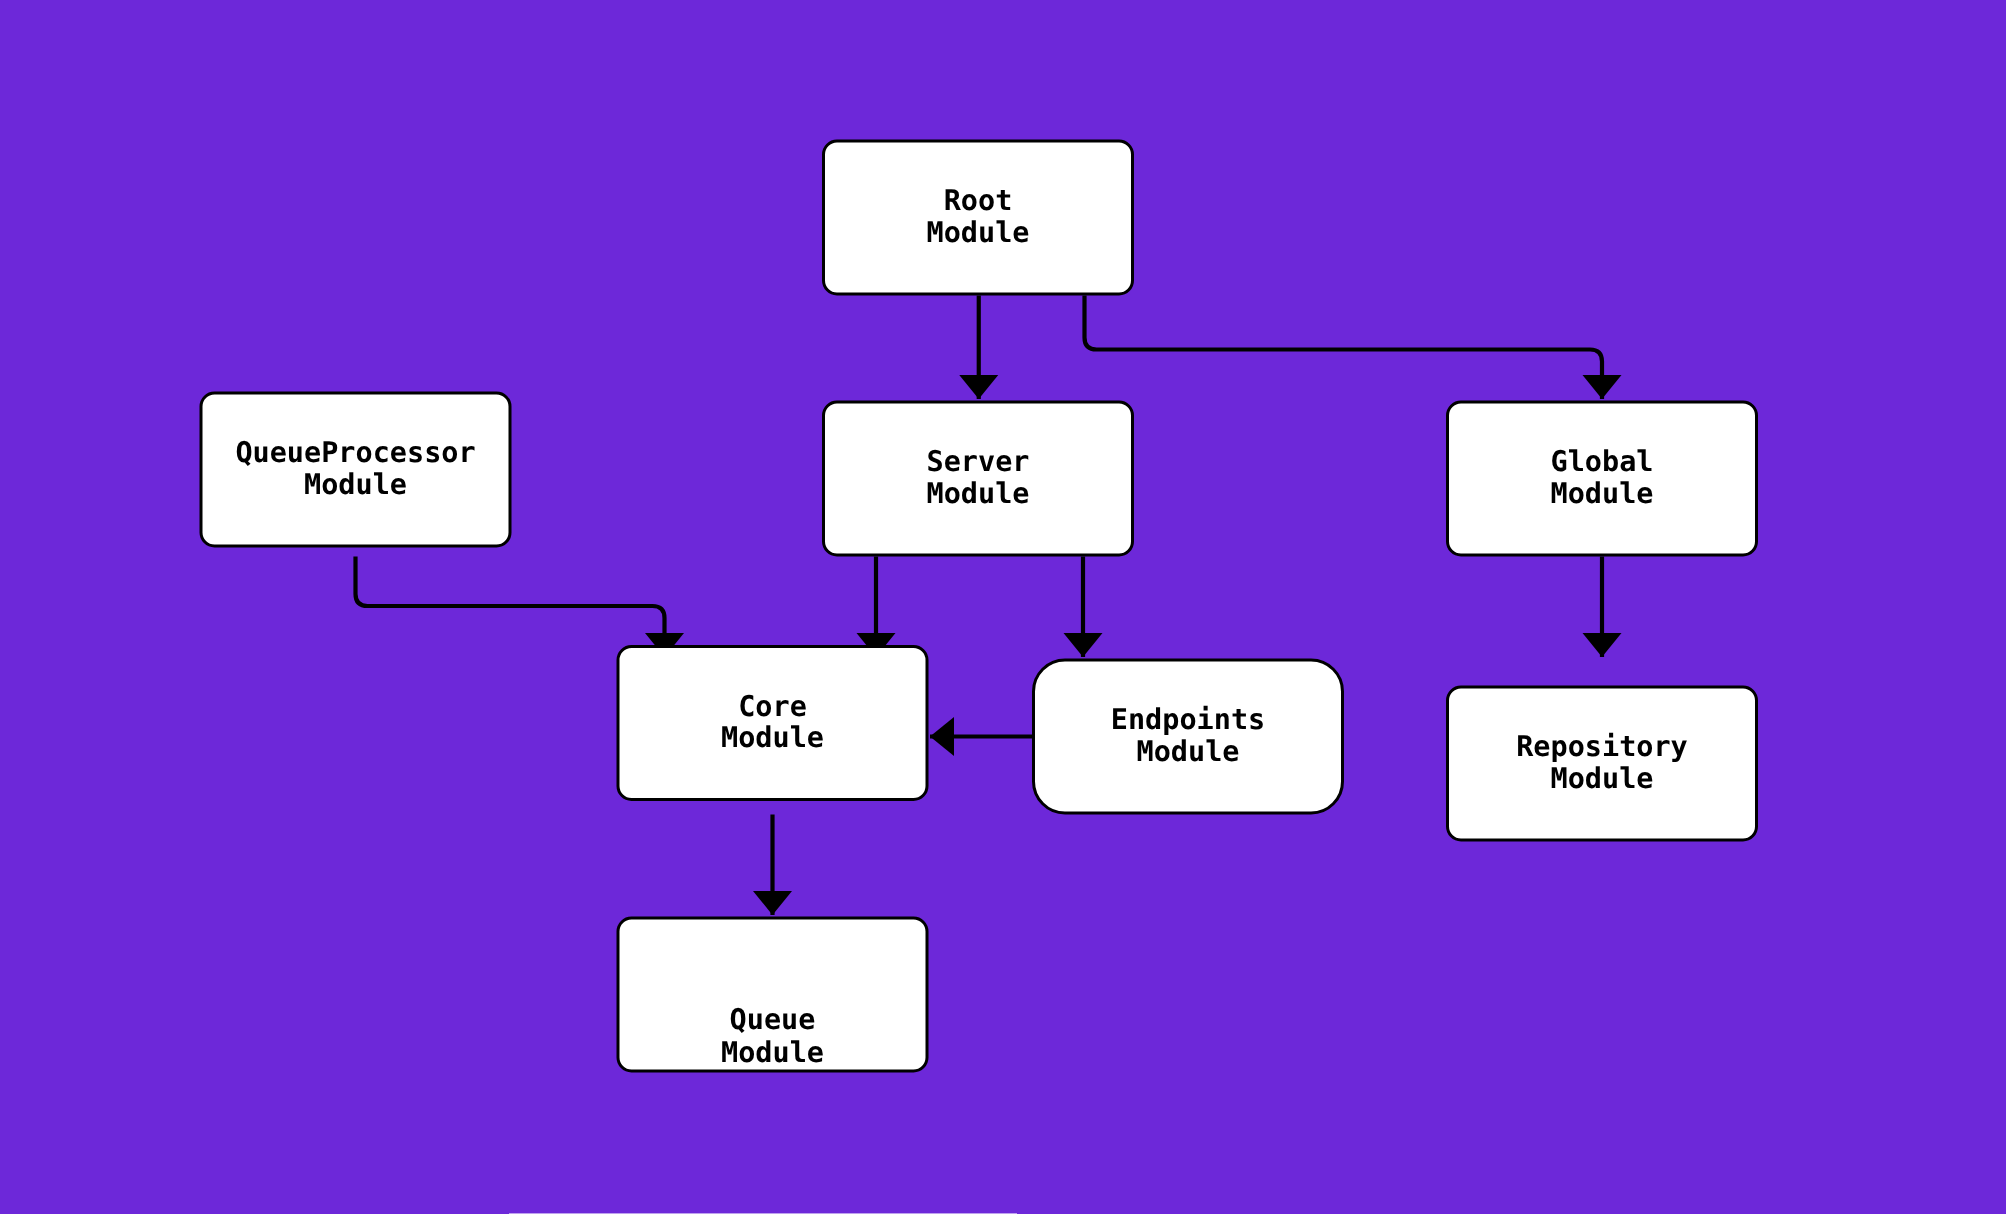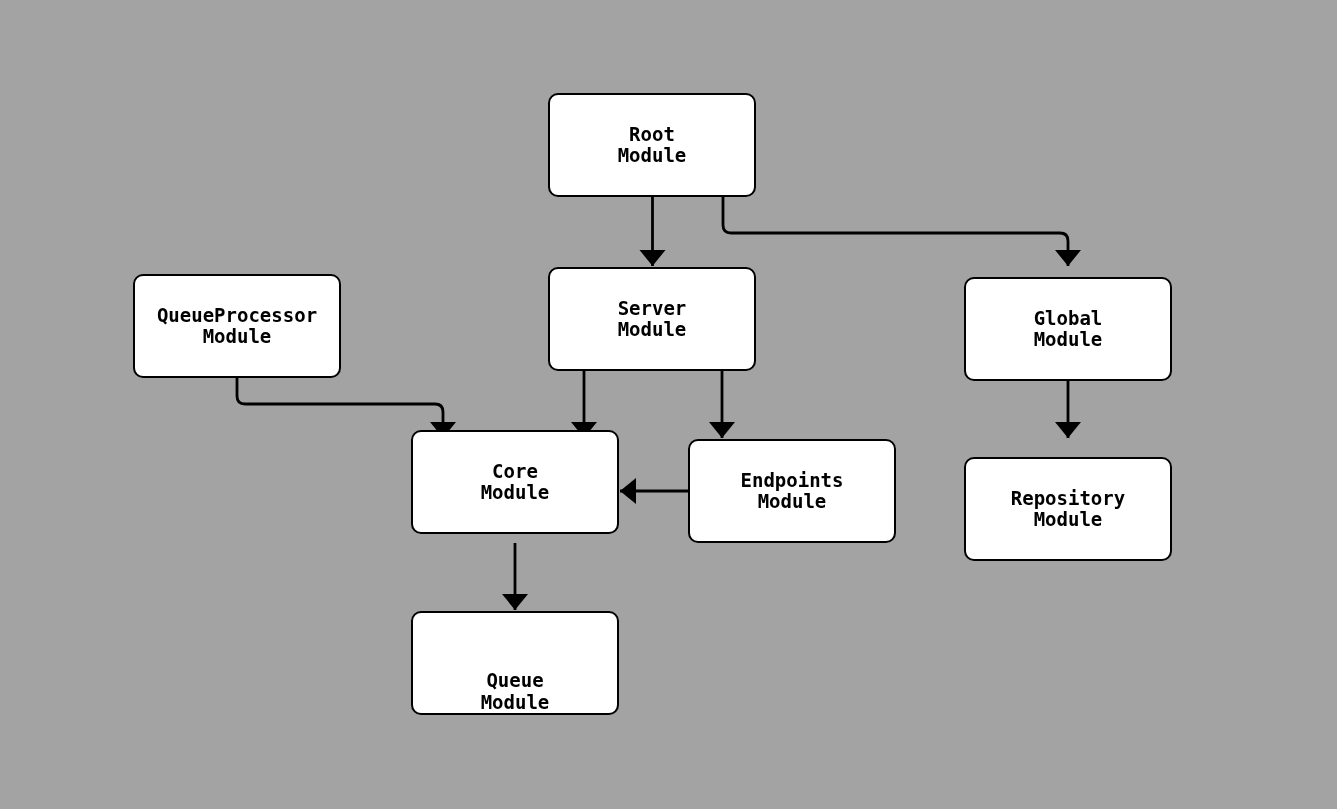--- a/index.html
+++ b/index.html
@@ -4,21 +4,21 @@
 <style>
   html, body {
     margin: 0;
     padding: 0;
     background: #ffffff;
   }
   .canvas {
     position: relative;
     width: 1337px;
     height: 809px;
-    background: #a3a3a3;
+    background: #6d28d9;
     overflow: hidden;
   }
   .edges-layer {
     position: absolute;
     left: 0;
     top: 0;
     width: 1337px;
     height: 809px;
     display: block;
   }
@@ -44,24 +44,24 @@
     font-family: "DejaVu Sans Mono", "Liberation Mono", monospace;
     font-weight: bold;
     font-size: 19px;
     line-height: 21.5px;
     color: #000000;
     white-space: pre-line;
   }
   
   .pos-root          { left: 548px;  top: 93px;  }
   .pos-server        { left: 548px;  top: 267px; }
-  .pos-queueproc     { left: 133px;  top: 274px; }
-  .pos-global        { left: 964px;  top: 277px; }
+  .pos-queueproc     { left: 133px;  top: 261px; }
+  .pos-global        { left: 964px;  top: 267px; }
   .pos-core          { left: 411px;  top: 430px; }
-  .pos-endpoints     { left: 688px;  top: 439px; }
+  .pos-endpoints     { left: 688px;  top: 439px; border-radius: 22px; }
   .pos-repository    { left: 964px;  top: 457px; }
   .pos-queue         { left: 411px;  top: 611px; align-items: flex-end; }
 </style>
 </head>
 <body>
 
 <div class="canvas">
 
   <svg class="edges-layer" viewBox="0 0 1337 809" xmlns="http://www.w3.org/2000/svg">
     <defs>

